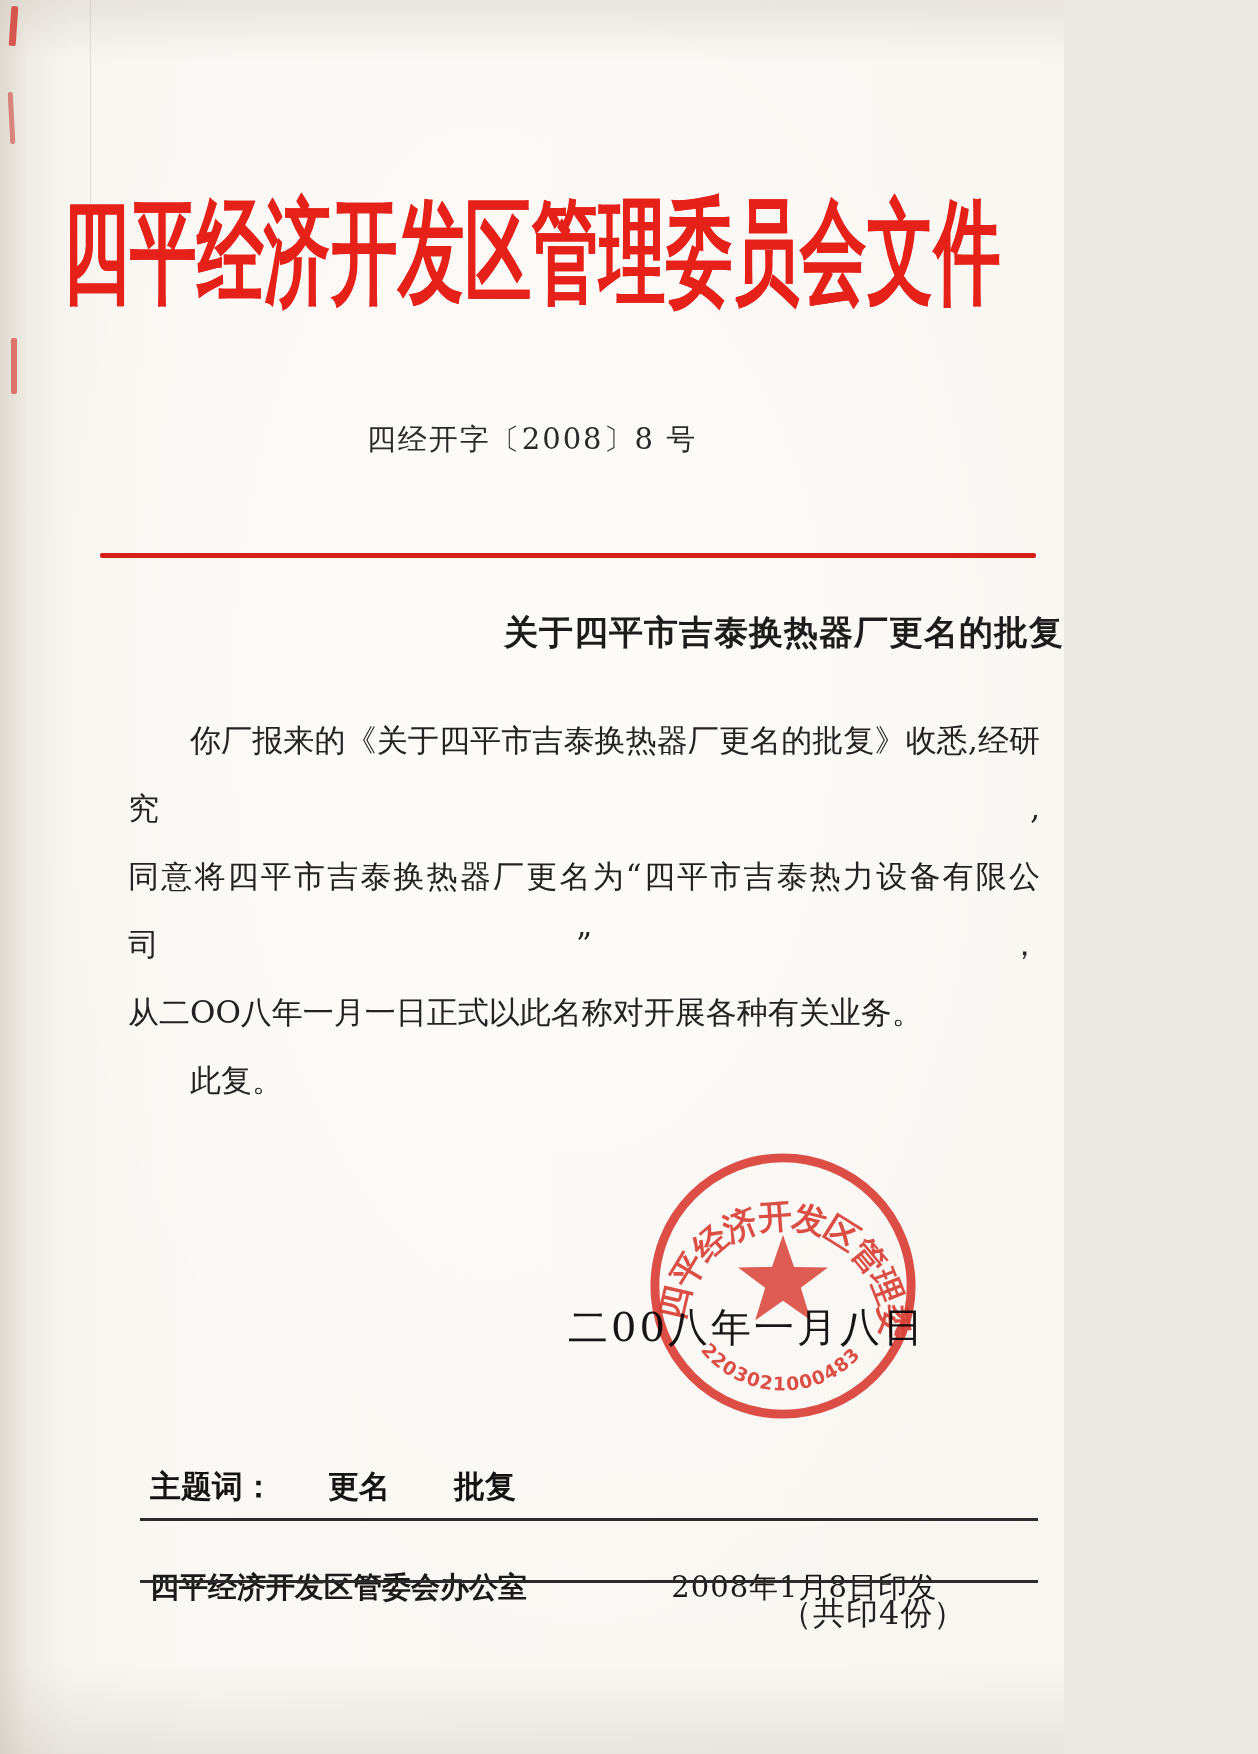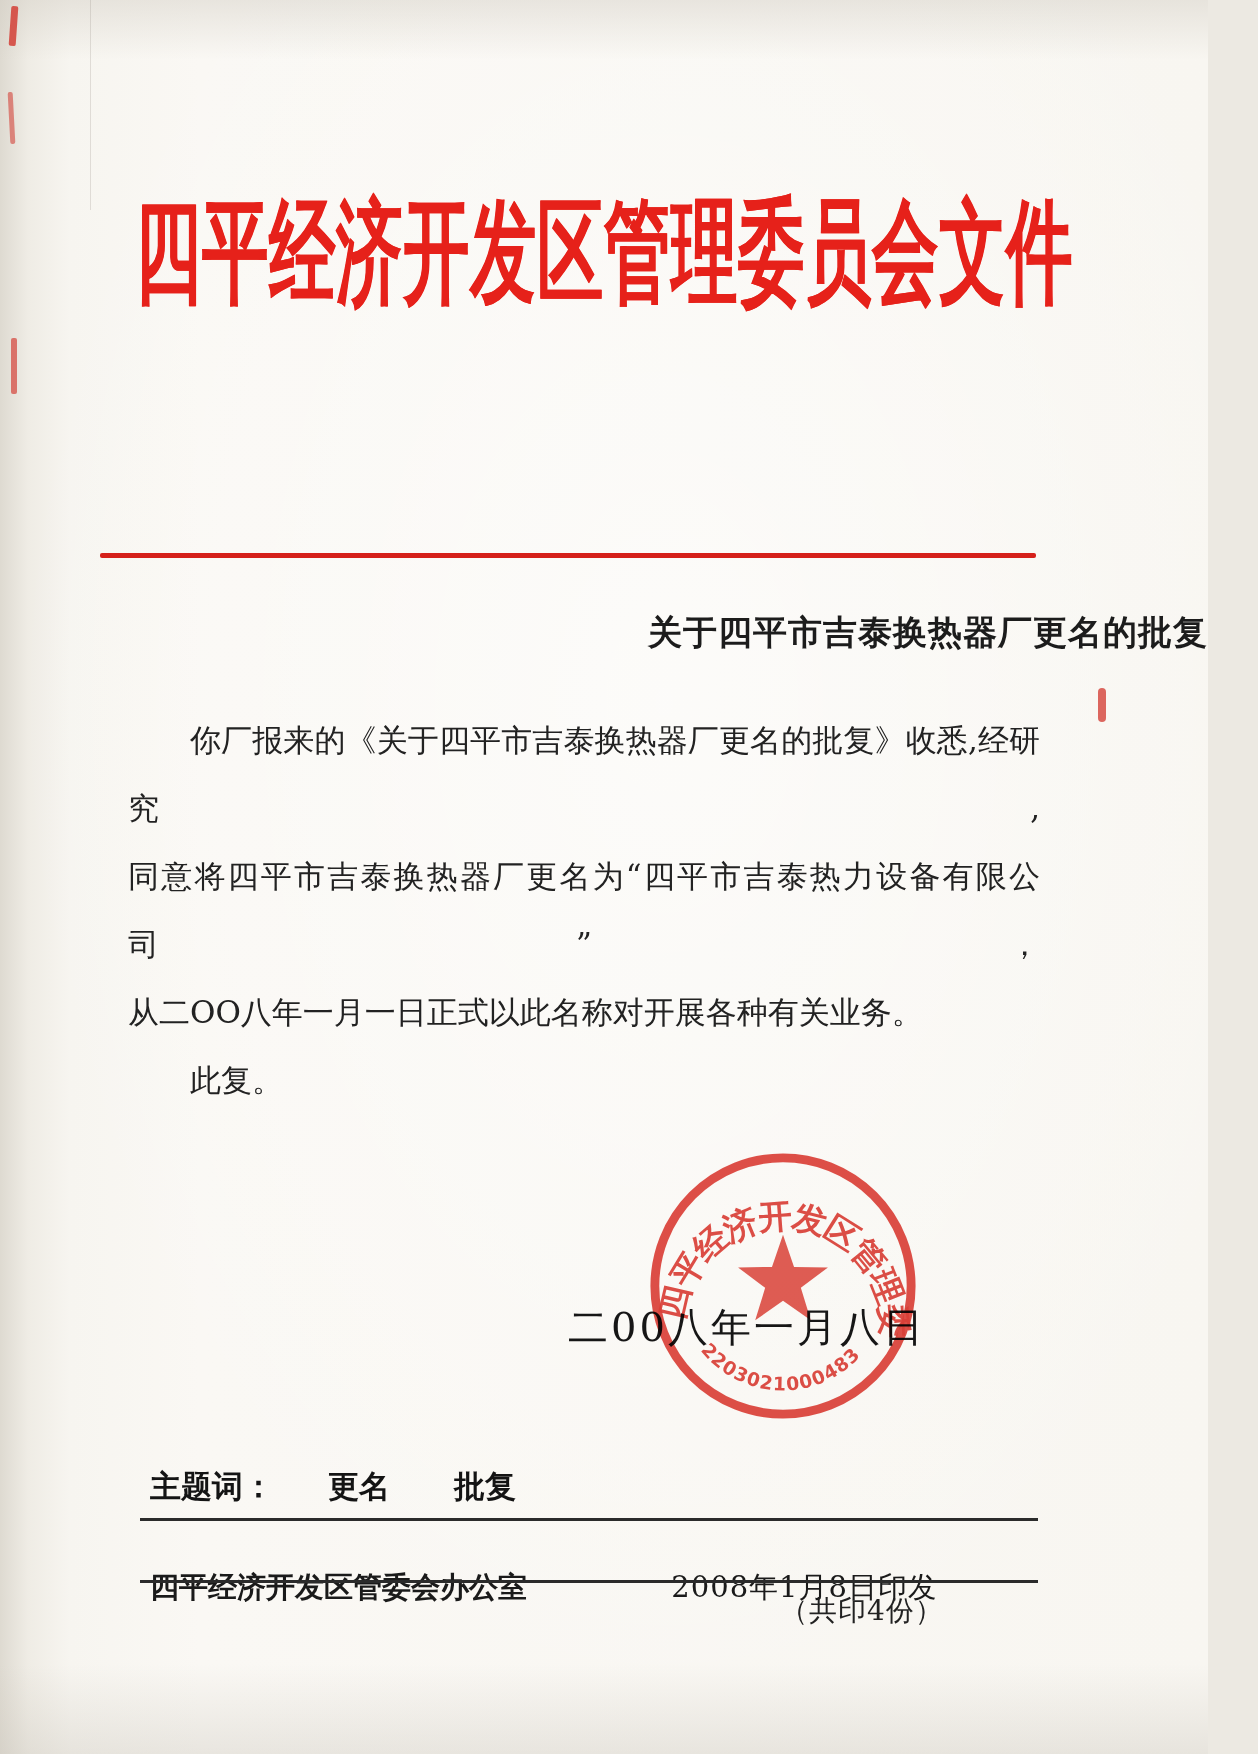--- a/index.html
+++ b/index.html
@@ -4,21 +4,21 @@
 <style>
   html, body { margin: 0; padding: 0; }
   body {
     width: 1258px; height: 1754px;
     background: #ece9e2;
     font-family: "DejaVu Serif", "Liberation Serif", serif;
     overflow: hidden;
   }
   .page {
     position: relative;
-    width: 1208px; height: 1754px;
+    width: 1064px; height: 1754px;
     background:
       radial-gradient(ellipse at 55% 40%, rgba(255,255,255,.55), rgba(255,255,255,0) 70%),
       linear-gradient(90deg, #dedad1 0px, #efece5 28px, #f7f5f0 70px, #faf8f4 200px, #f8f6f1 100%);
     overflow: hidden;
   }
   
   .page::before {
     content:""; position:absolute; left:0; top:0; right:0; height:60px;
     background: linear-gradient(180deg, rgba(210,205,195,.45), rgba(210,205,195,0));
     pointer-events:none;
@@ -113,36 +113,37 @@
   .footer-office {
     font-family:"DejaVu Sans","Liberation Sans",sans-serif;
     font-weight:bold; font-size:29px; color:#1a1a1a;margin-top:32px;
   }
   .footer-date { font-size:29px; color:#1a1a1a; letter-spacing:1px; padding-right:100px; }
   .rule-black-2 {
     position:absolute; left:140px; top:1580px; width:898px; height:3px; background:#2b2b2b;
   }
   .copies-note {
     position:absolute; left:780px; top:1592px;
-    font-size:28px; color:#222; letter-spacing:1px;
+    font-size:32px; color:#222; letter-spacing:1px;
   }
 </style>
 </head>
 <body>
 
 <div class="page">
 
   <div class="crease"></div>
   <div class="artifact a1"></div>
   <div class="artifact a2"></div>
   <div class="artifact a3"></div>
   <div class="artifact a4"></div>
 
   <div class="header-title">四平经济开发区管理委员会文件</div>
 
+  <div class="doc-number">四经开字〔2008〕8 号</div>
 
   <div class="red-rule"></div>
 
   <div class="doc-title">关于四平市吉泰换热器厂更名的批复</div>
 
   <div class="body-text">
     <div class="line indent fill">你厂报来的《关于四平市吉泰换热器厂更名的批复》收悉,经研究,</div>
     <div class="line fill">同意将四平市吉泰换热器厂更名为“四平市吉泰热力设备有限公司”，</div>
     <div class="line">从二OO八年一月一日正式以此名称对开展各种有关业务。</div>
     <div class="line indent">此复。</div>

